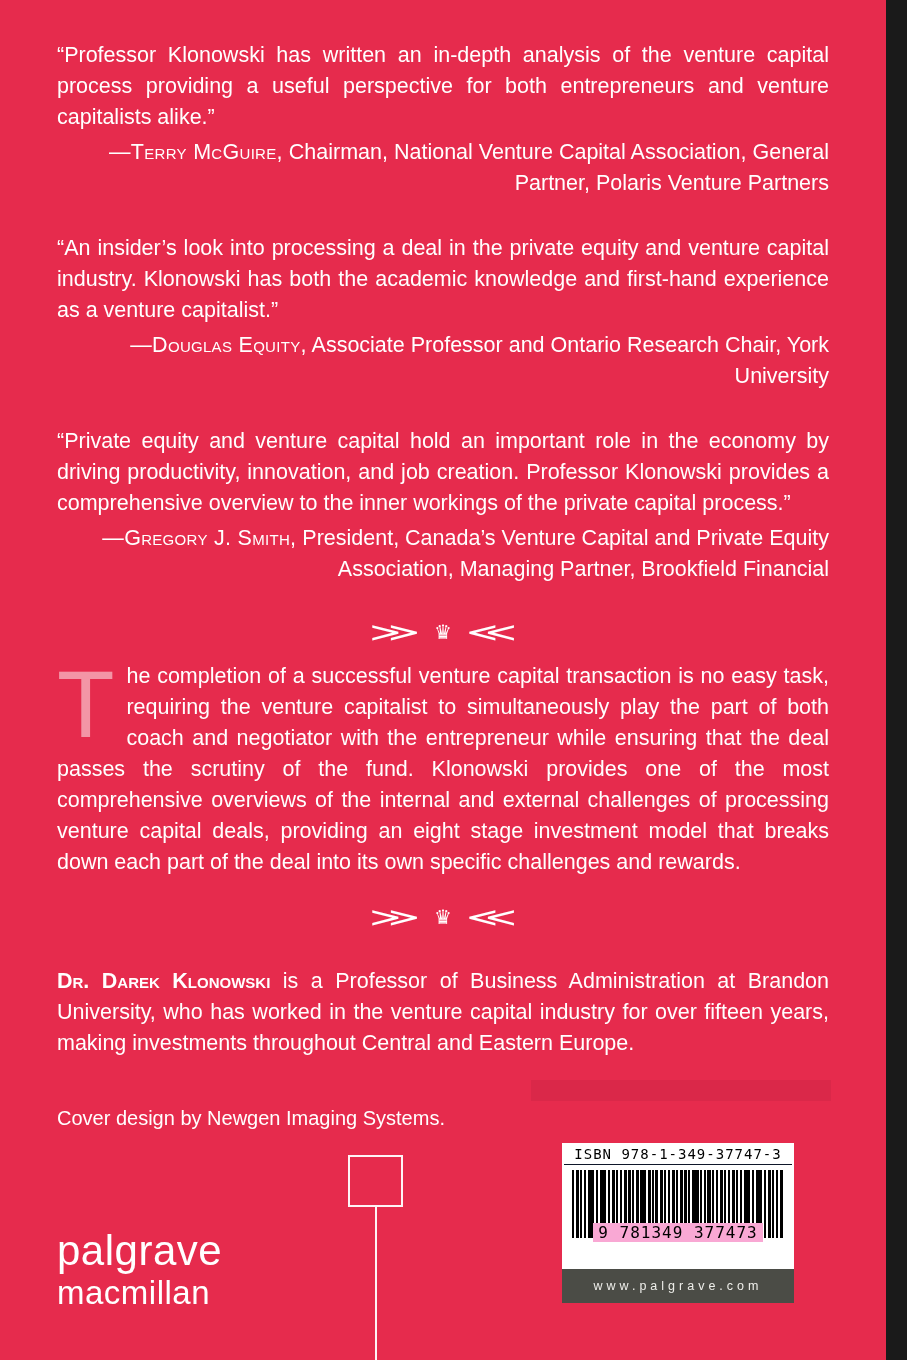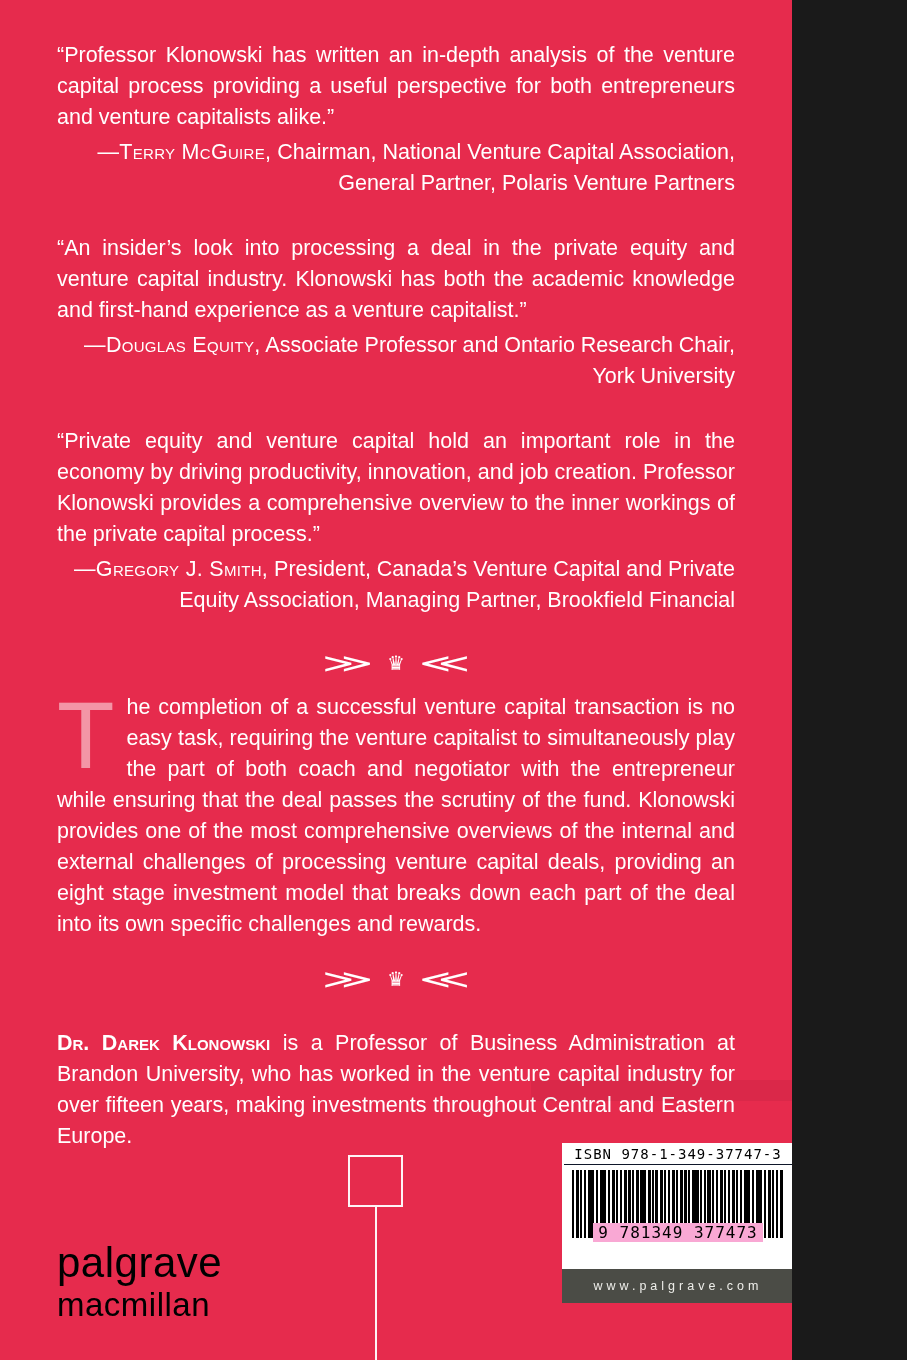--- a/index.html
+++ b/index.html
@@ -1,19 +1,19 @@
 <!DOCTYPE html>
 <html><head>
 <meta charset="utf-8">
 <style>
   * { box-sizing: border-box; }
   body { margin: 0; background: #1a1a1a; }
   .page {
     position: relative;
-    width: 792px;
+    width: 886px;
     height: 1360px;
     background: #e62b4d;
     color: #ffffff;
     font-family: "Liberation Sans", sans-serif;
     overflow: hidden;
   }
   .content { padding: 40px 57px 0; font-size: 21.5px; line-height: 31px; }
 
   .quote { margin: 0 0 34px; }
   .quote-text { margin: 0; text-align: justify; }
@@ -37,21 +37,21 @@
   }
 
   .bio { margin: 36px 0 0; text-align: justify; }
   .bio-name { font-weight: bold; font-variant: small-caps; }
   .credit { margin: 44px 0 0; font-size: 20px; }
 
   .artifact-band { position: absolute; left: 531px; top: 1080px; width: 300px; height: 21px; background: rgba(0,0,0,0.05); }
   .reg-square { position: absolute; left: 348px; top: 1155px; width: 55px; height: 52px; border: 2px solid rgba(255,255,255,0.95); }
   .spine-line { position: absolute; left: 375px; top: 1207px; width: 2px; height: 153px; background: rgba(255,255,255,0.95); }
 
-  .publisher { position: absolute; left: 57px; top: 1228px; color: #000000; margin-top: 12px; }
+  .publisher { position: absolute; left: 57px; top: 1228px; color: #ffffff; }
   .pal { font-size: 42px; line-height: 46px; letter-spacing: 0.5px; }
   .mac { font-size: 33px; line-height: 38px; letter-spacing: 0.5px; }
 
   .barcode-box {
     position: absolute; left: 562px; top: 1143px;
     width: 232px; height: 160px;
     background: #ffffff; color: #000000;
     display: flex; flex-direction: column;
   }
   .isbn {
@@ -110,20 +110,21 @@
     <p class="description"><span class="dropcap">T</span><span>he completion of a successful venture capital transaction is no easy task, requiring the venture capitalist to simultaneously play the part of both coach and negotiator with the entrepreneur while ensuring that the deal passes the scrutiny of the fund. Klonowski provides one of the most comprehensive overviews of the internal and external challenges of processing venture capital deals, providing an eight stage investment model that breaks down each part of the deal into its own specific challenges and rewards.</span></p>
 
     <div class="ornament" style="margin-top:26px;">
       <span class="orn orn-side orn-left">≫</span>
       <span class="orn orn-center">♛</span>
       <span class="orn orn-side orn-right">≪</span>
     </div>
 
     <p class="bio"><span class="bio-name">Dr. Darek Klonowski</span><span> is a Professor of Business Administration at Brandon University, who has worked in the venture capital industry for over fifteen years, making investments throughout Central and Eastern Europe.</span></p>
 
+    <p class="credit">Cover design by Newgen Imaging Systems.</p>
   </div>
 
   <div class="artifact-band"></div>
   <div class="reg-square"></div>
   <div class="spine-line"></div>
 
   <div class="publisher">
     <div class="pal">palgrave</div>
     <div class="mac">macmillan</div>
   </div>

